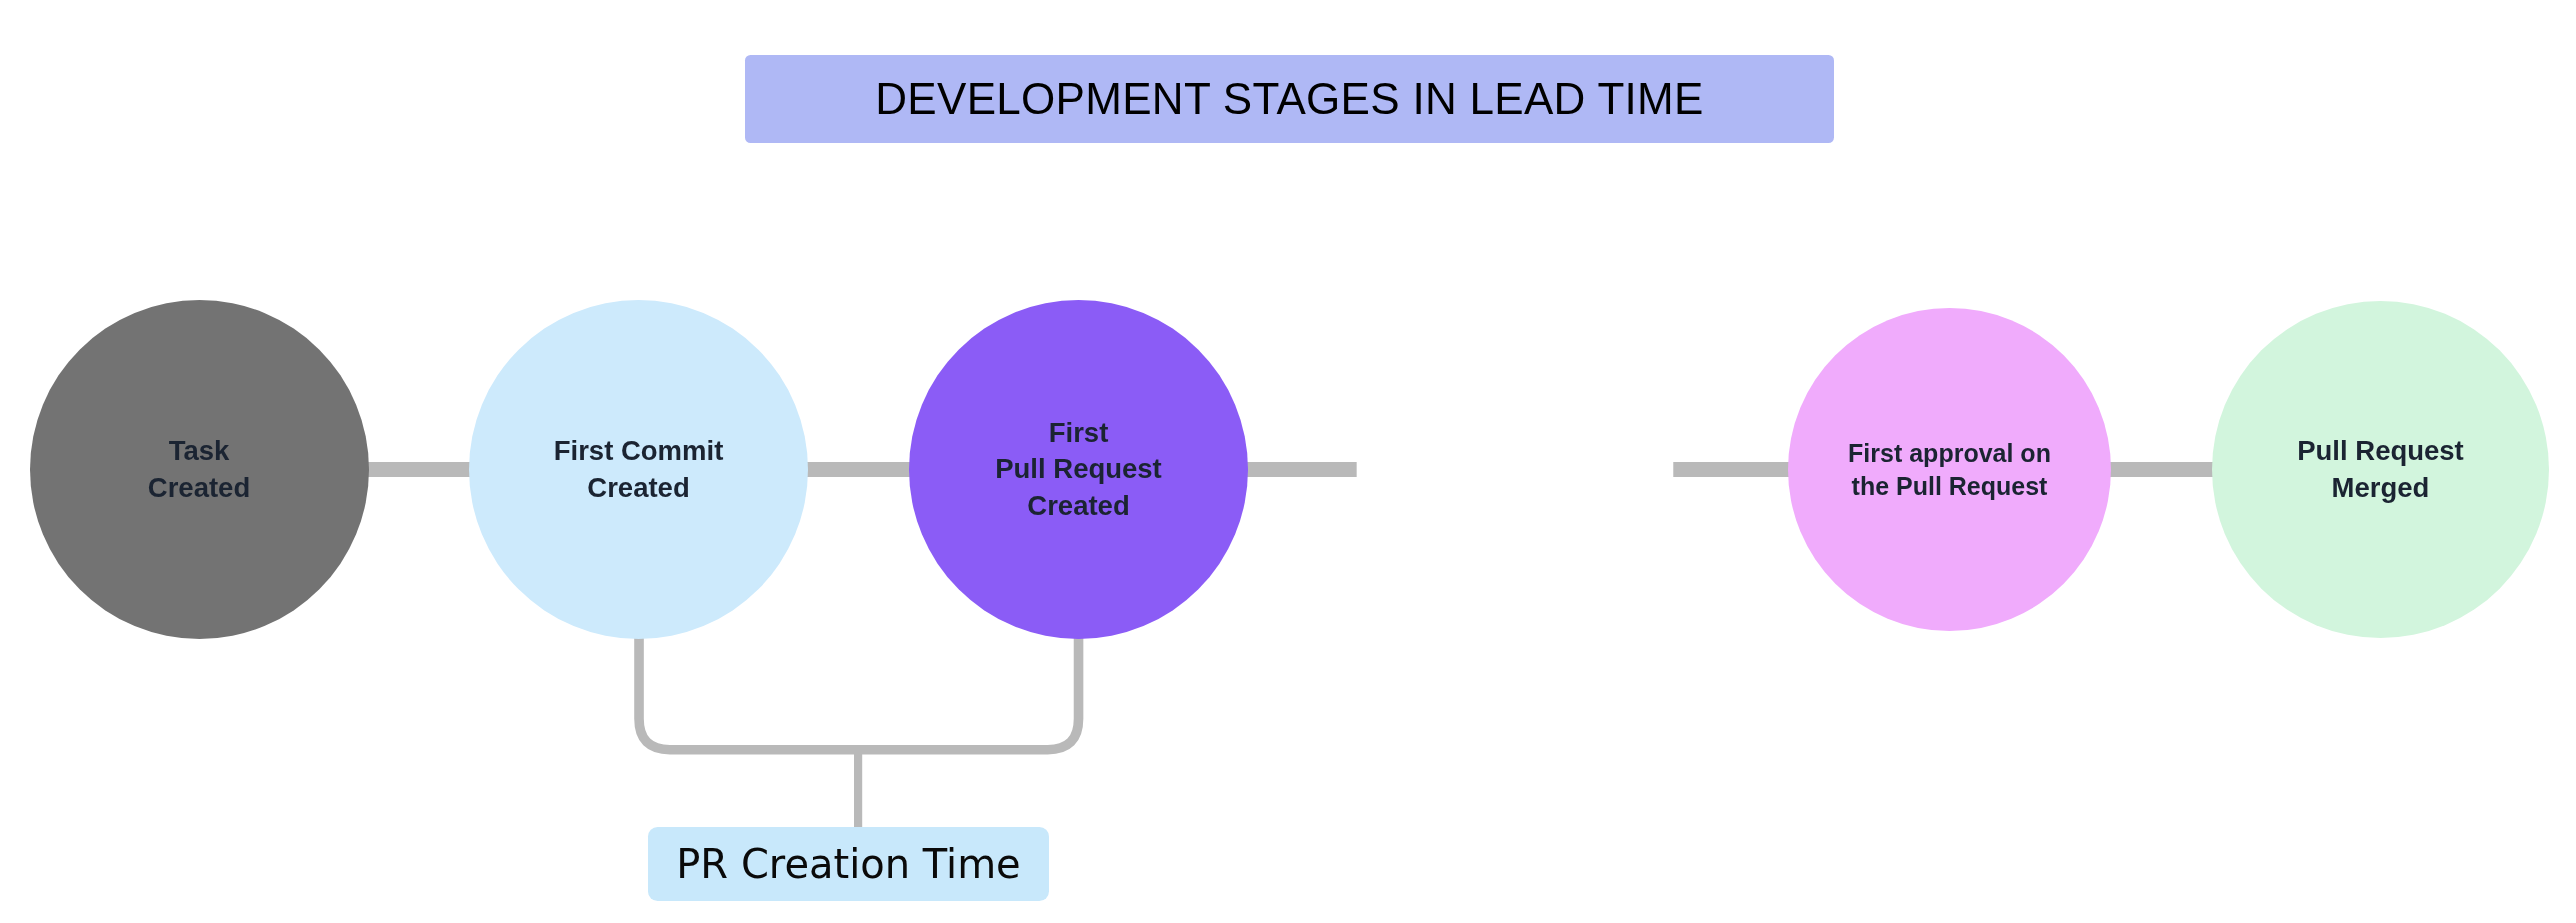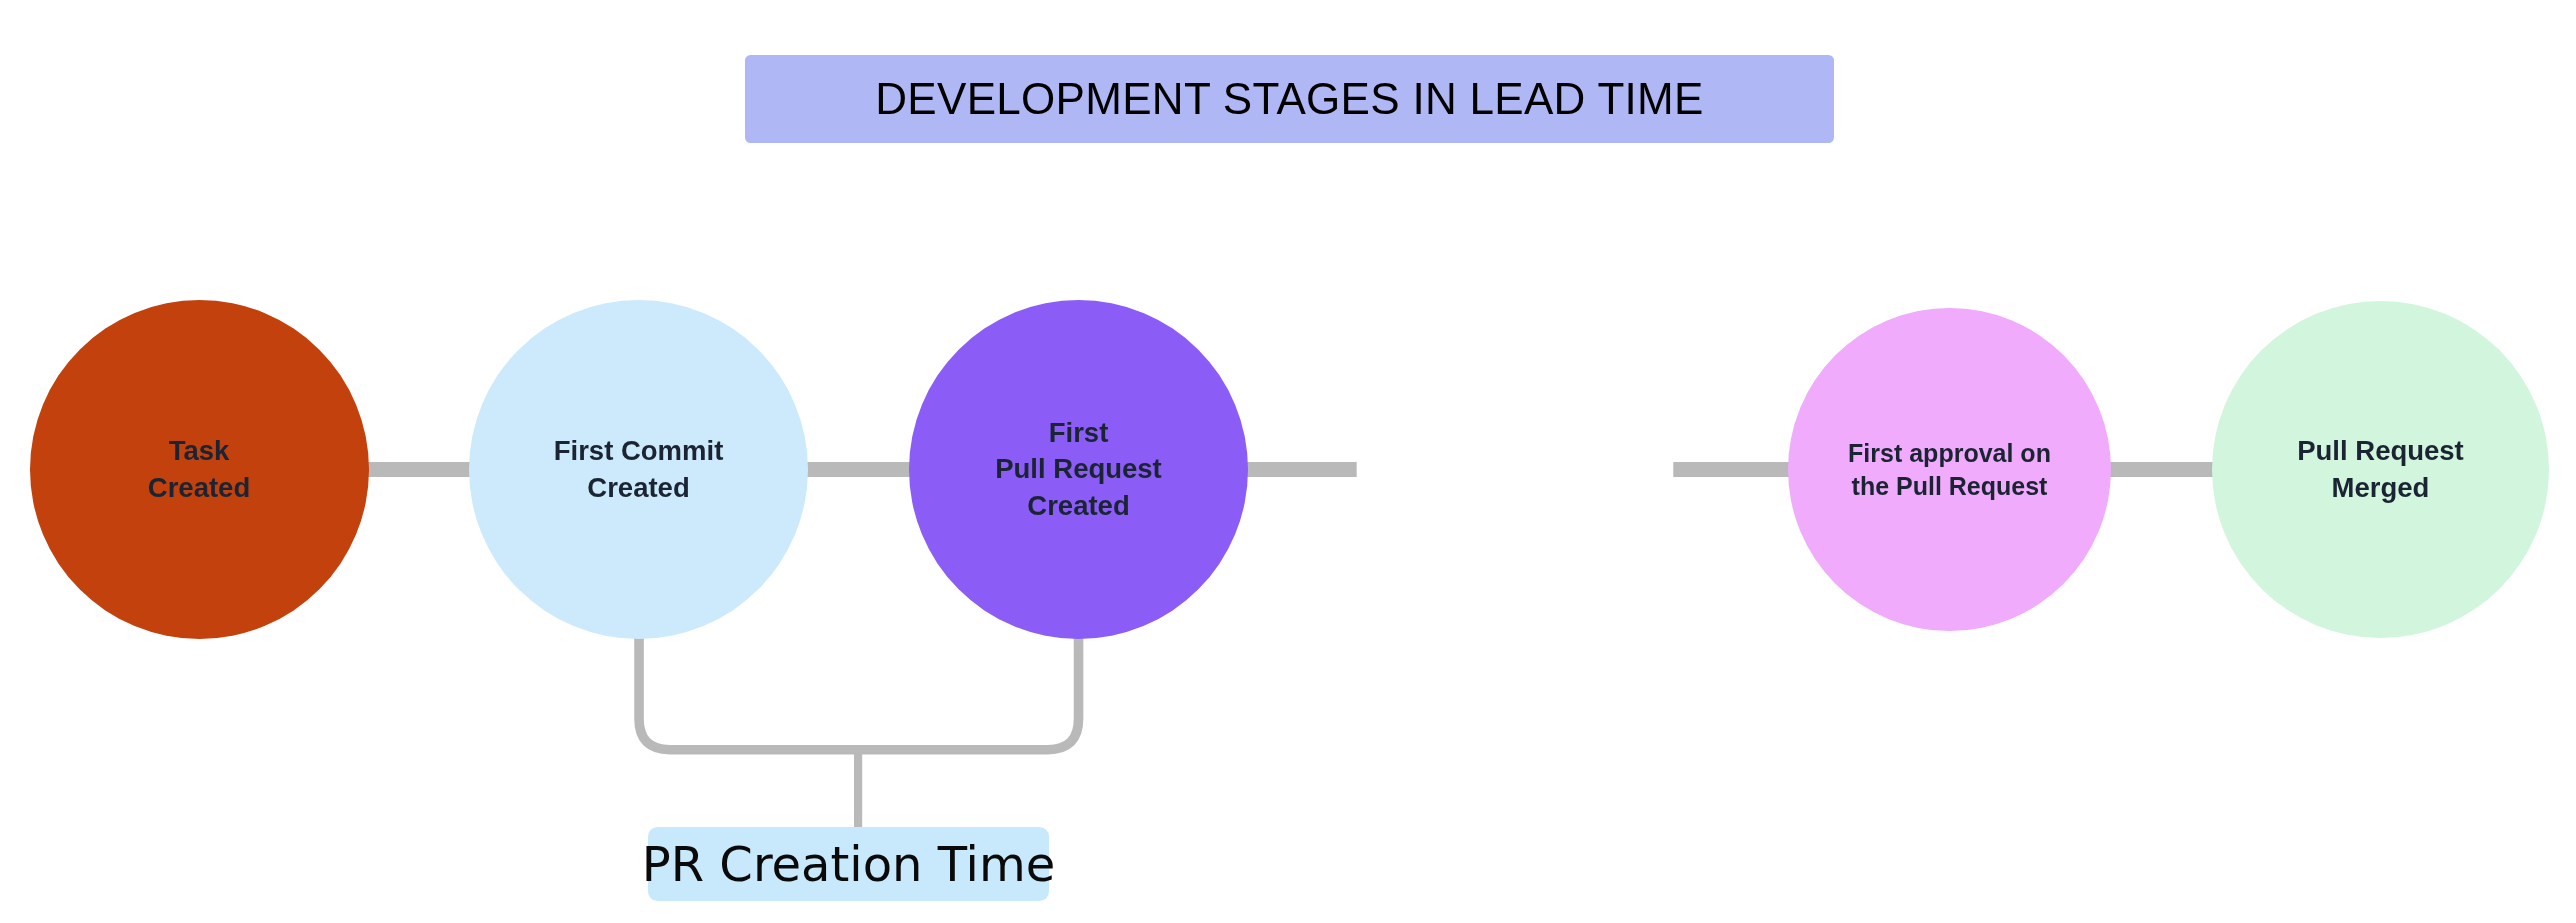--- a/index.html
+++ b/index.html
@@ -87,21 +87,21 @@
     height: 74px;
     background: #c8e8fb;
     border-radius: 9.6px;
     display: flex;
     align-items: center;
     justify-content: center;
     box-sizing: border-box;
   }
   #annotation-text {
     font-family: "DejaVu Sans", sans-serif;
-    font-size: 48px;
+    font-size: 40px;
     font-weight: 400;
     color: #0a0a0a;
     white-space: nowrap;
     line-height: 1;
   }
 </style>
 </head>
 <body>
 
 <div id="stage">
@@ -116,21 +116,21 @@
     <line x1="1173" y1="672" x2="1328" y2="672" stroke="#b9b9b9" stroke-width="22"></line>
     <line x1="1813" y1="672" x2="1975" y2="672" stroke="#b9b9b9" stroke-width="22"></line>
     <line x1="2436" y1="672" x2="2608" y2="672" stroke="#b9b9b9" stroke-width="22"></line>
     <line x1="3069" y1="672" x2="3225" y2="672" stroke="#b9b9b9" stroke-width="22"></line>
 
     <path d="M 930 916 L 930 1035 Q 930 1080 975 1080 L 1525 1080 Q 1570 1080 1570 1035 L 1570 916" fill="none" stroke="#b9b9b9" stroke-width="14" stroke-linecap="butt"></path>
 
     <line x1="1249" y1="1080" x2="1249" y2="1196" stroke="#b9b9b9" stroke-width="12"></line>
   </svg>
 
-  <div class="stage-node" style="left:29.5px; top:292px; width:339px; height:339px; background:#c2410c;">
+  <div class="stage-node" style="left:29.5px; top:292px; width:339px; height:339px; background:#737373;">
     <span class="stage-label size-lg">Task
 Created</span>
   </div>
 
   <div class="stage-node" style="left:469px; top:292px; width:339px; height:339px; background:#cdeafc;align-items:center;">
     <span class="stage-label size-lg">First Commit
 Created</span>
   </div>
 
   <div class="stage-node" style="left:909px; top:292px; width:339px; height:339px; background:#8b5cf6;">

